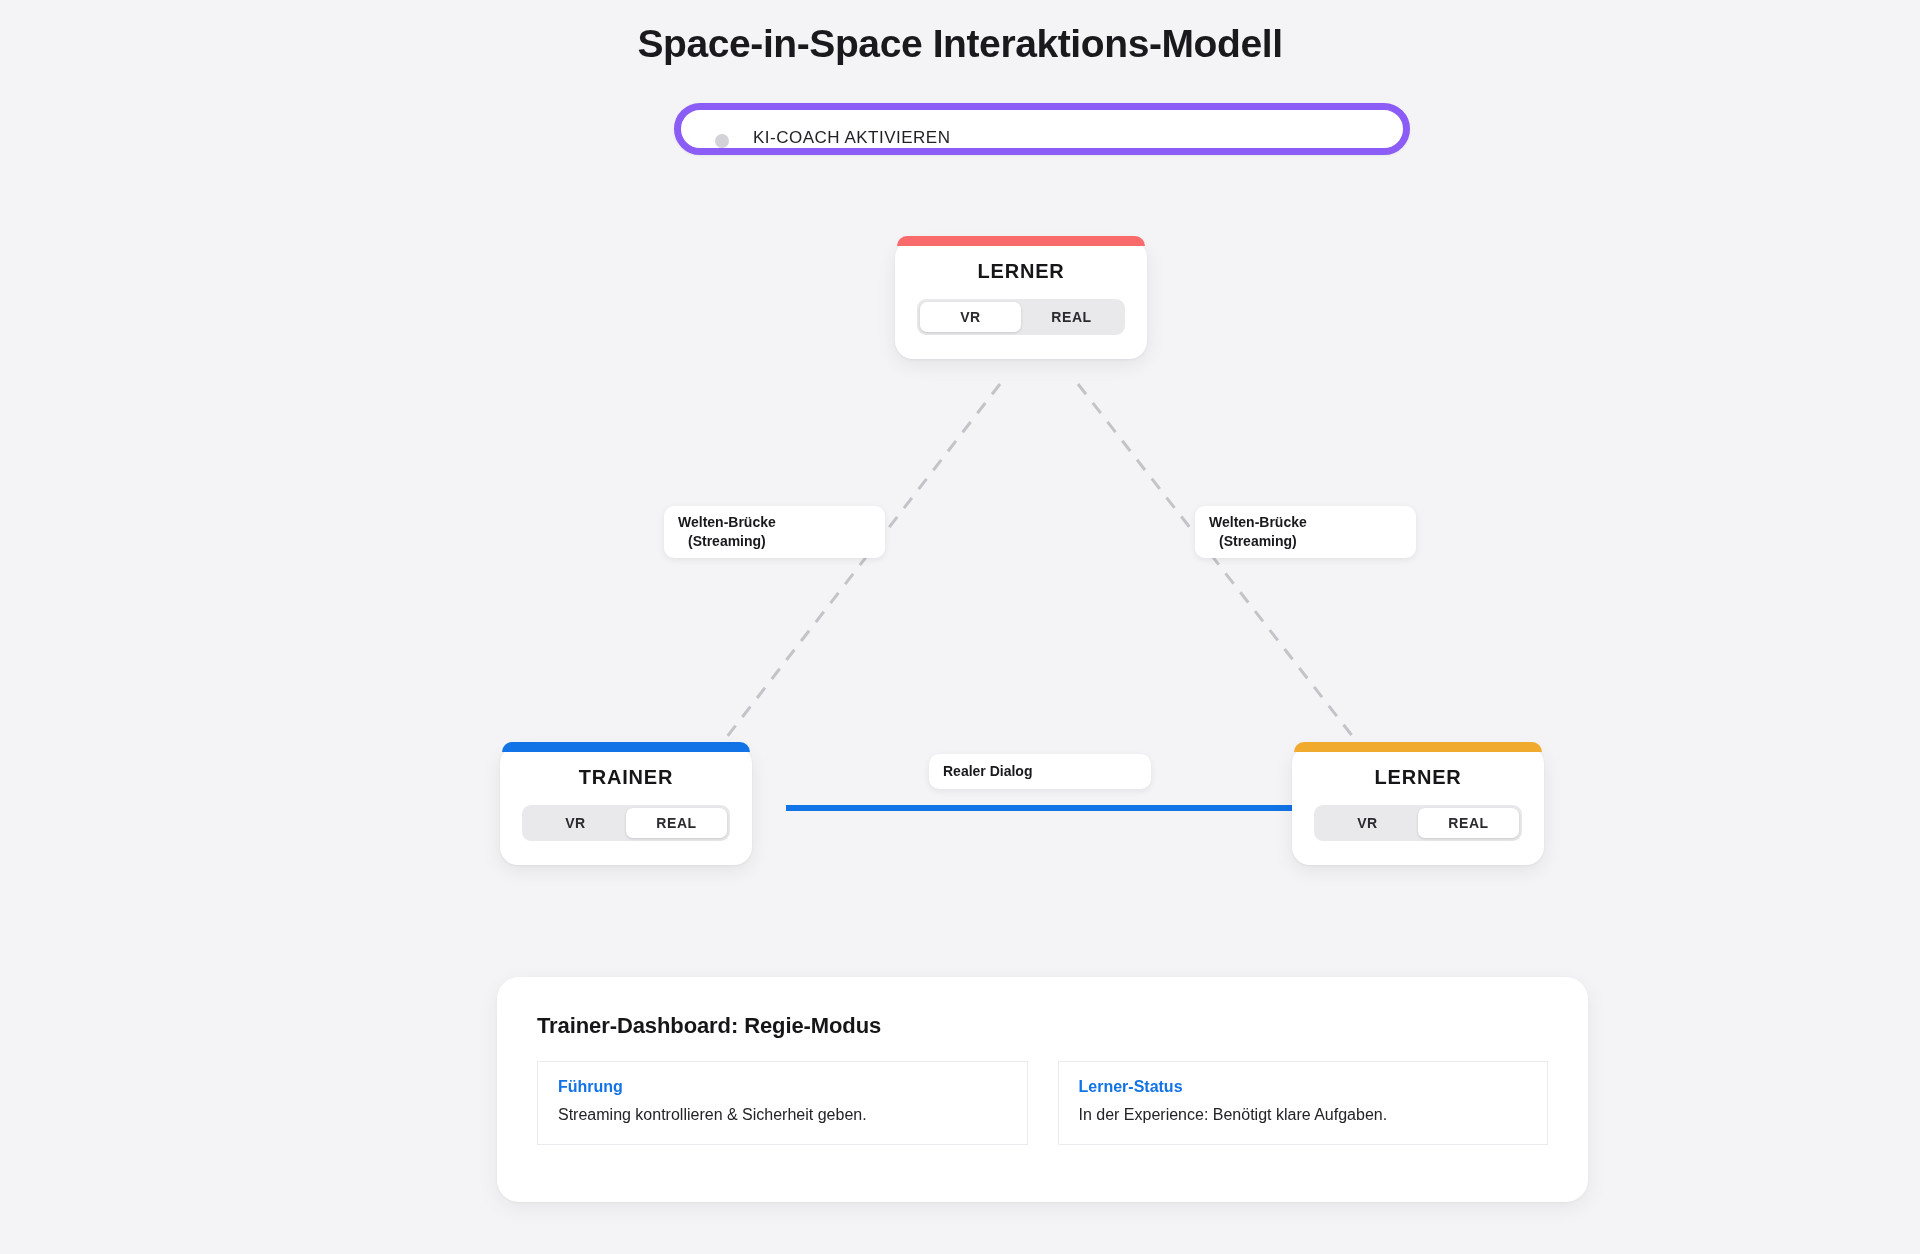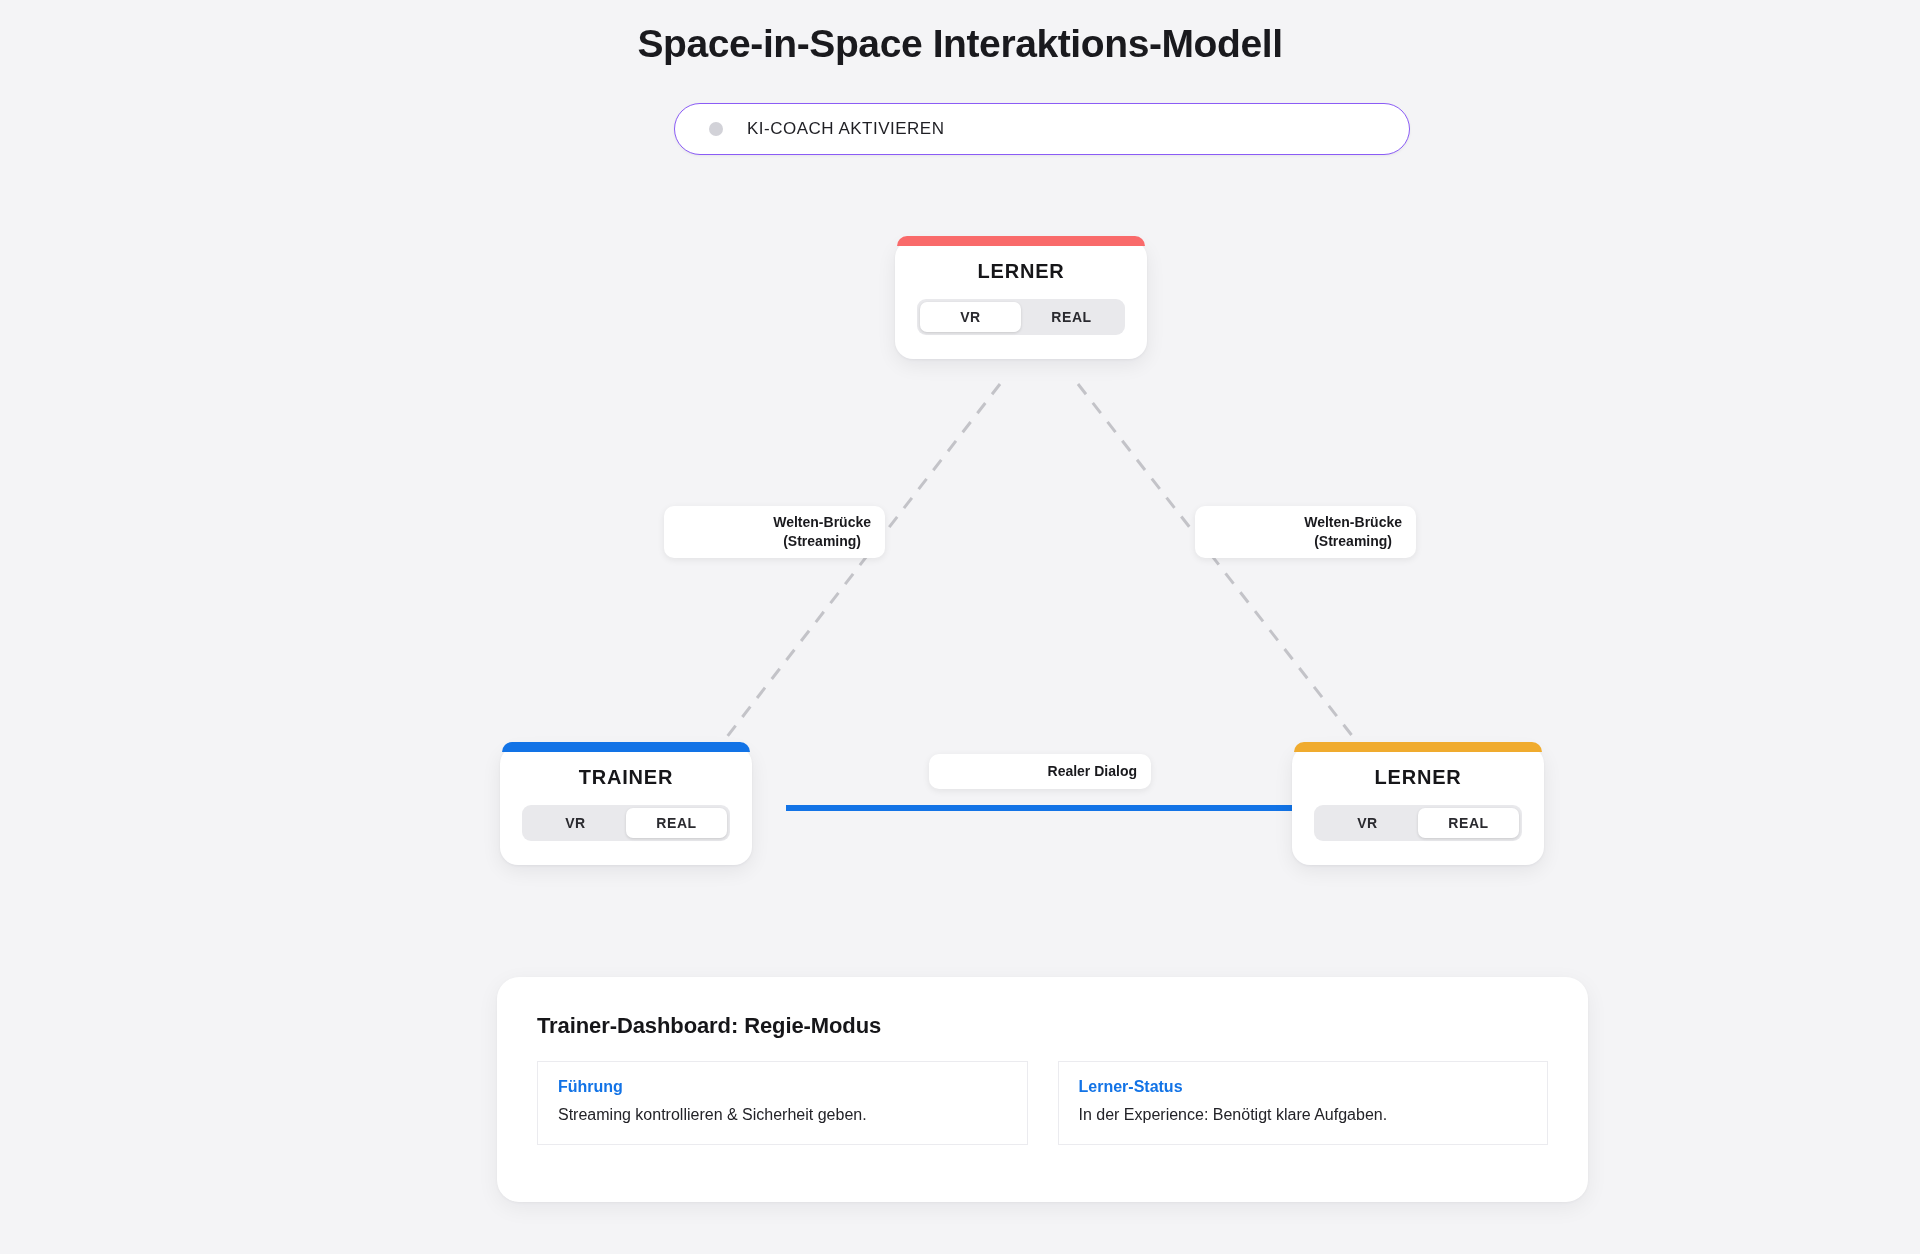--- a/index.html
+++ b/index.html
@@ -33,24 +33,24 @@
     color: #1a1a1e;
   }
 
   .ki-coach-button {
     position: absolute;
     top: 103px;
     left: 674px;
     width: 736px;
     height: 52px;
     background: #ffffff;
-    border: 1px solid #8b5cf6;
+    border: 7px solid #8b5cf6;
     border-radius: 26px;
     display: flex;
-    align-items: center;
+    align-items: flex-end;
     padding-left: 34px;
     gap: 24px;
     box-shadow: 0 1px 3px rgba(16,16,20,0.06);
     cursor: pointer;
   }
   .ki-dot {
     width: 14px;
     height: 14px;
     border-radius: 50%;
     background: #d2d2d8;
@@ -137,21 +137,21 @@
     background: #ffffff;
     border-radius: 10px;
     box-shadow: 0 2px 7px rgba(20,20,30,0.08);
     font-size: 14px;
     font-weight: bold;
     color: #19191d;
     text-align: center;
     line-height: 1.35;
     display: flex;
     align-items: center;
-    justify-content: flex-end;
+    justify-content: flex-start;
     padding: 8px 14px;
   }
   #edge-label-left  { top: 506px; left: 664px;  width: 221px; height: 52px; }
   #edge-label-right { top: 506px; left: 1195px; width: 221px; height: 52px; }
   #edge-label-dialog{ top: 754px; left: 929px;  width: 222px; height: 35px; }
 
   
   .dashboard {
     position: absolute;
     top: 977px;

